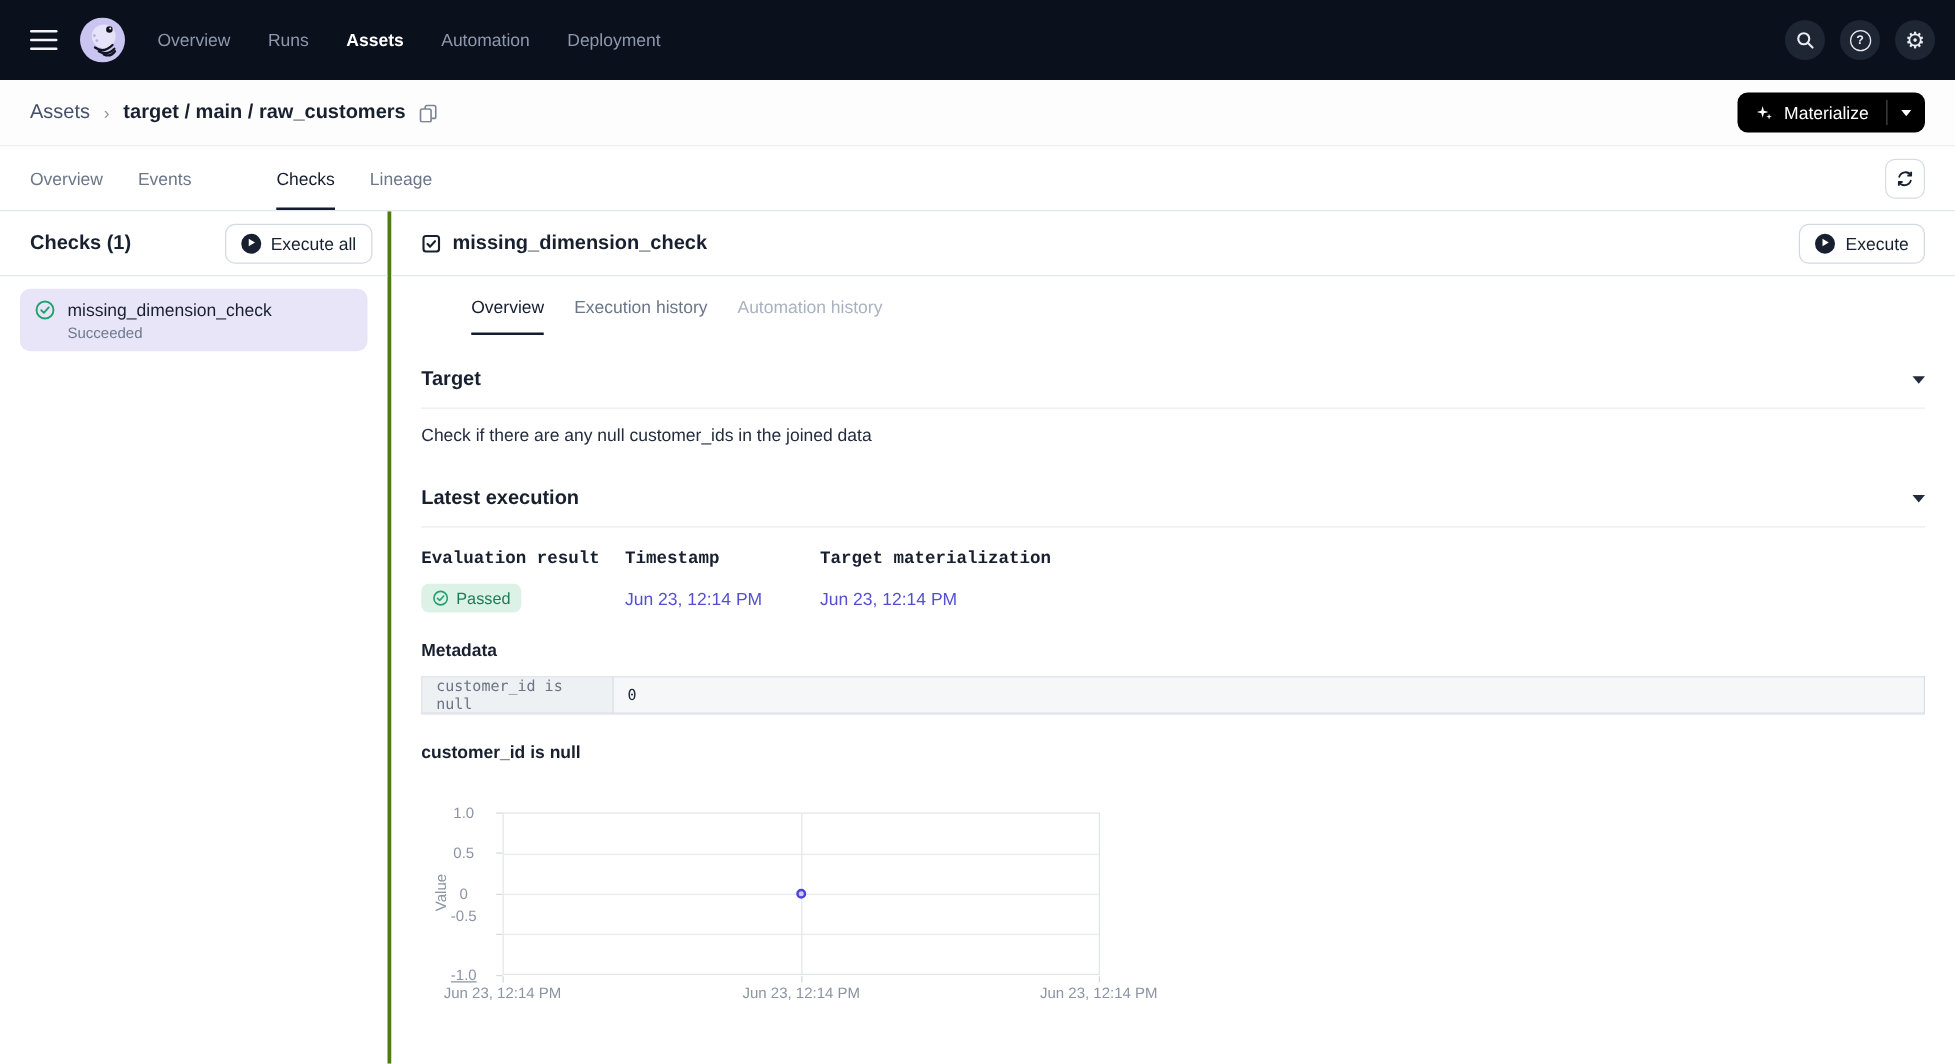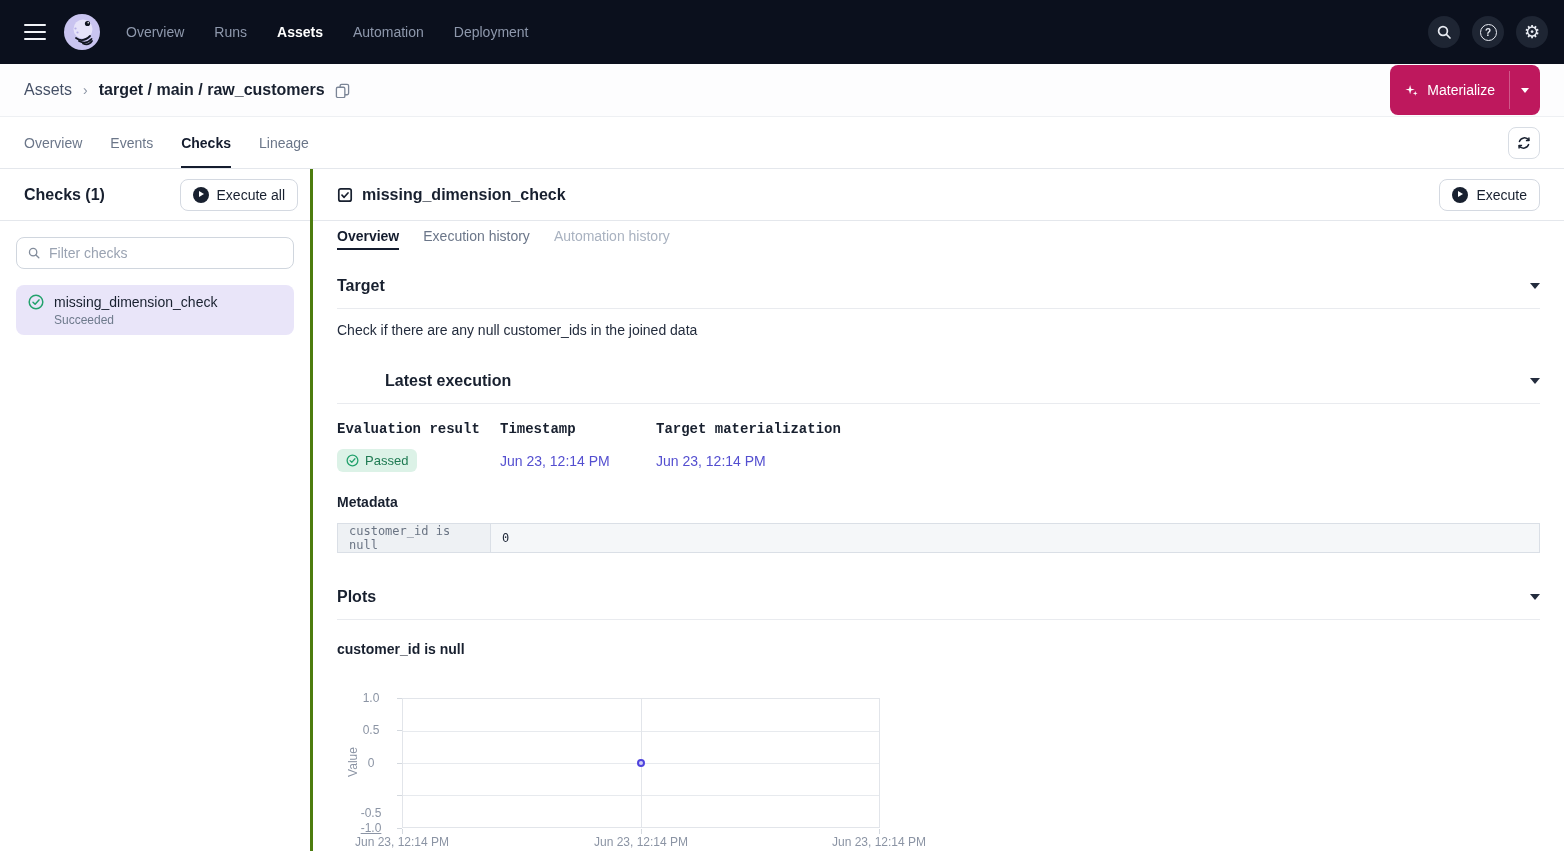--- a/index.html
+++ b/index.html
@@ -18,30 +18,30 @@
   .nav-circle { width: 32px; height: 32px; border-radius: 50%; background: #1e2533; display: flex; align-items: center; justify-content: center; cursor: pointer; }
   .help-glyph { width: 17px; height: 17px; border: 1.6px solid #e9ecf3; border-radius: 50%; color: #e9ecf3; font-size: 10px; font-weight: 700; display: flex; align-items: center; justify-content: center; }
   .gear-glyph { color: #e9ecf3; font-size: 18px; line-height: 1; }
 
   
   .crumb-row { height: 53px; display: flex; align-items: center; padding: 0 24px; background: #fdfdfe; border-bottom: 1px solid #eef0f3; }
   .crumb-root { font-size: 16px; color: #465167; cursor: pointer; }
   .crumb-sep { color: #8b94a4; margin: 0 11px; font-size: 14px; }
   .crumb-path { font-size: 16px; font-weight: 700; color: #18202f; }
   .copy-icon { margin-left: 10px; cursor: pointer; display: flex; }
-  .materialize { margin-left: auto; height: 50px; display: flex; align-items: stretch; background: #be185d; border-radius: 8px; color: #fff; overflow: hidden; cursor: pointer; }
+  .materialize { margin-left: auto; height: 32px; display: flex; align-items: stretch; background: #000000; border-radius: 8px; color: #fff; overflow: hidden; cursor: pointer; }
   .materialize-main { display: flex; align-items: center; gap: 8px; padding: 0 14px; font-weight: 500; }
   .materialize-divider { width: 1px; background: rgba(255,255,255,.28); margin: 6px 0; }
   .materialize-caret { width: 30px; display: flex; align-items: center; justify-content: center; }
   .caret-down-w { width: 0; height: 0; border-left: 4px solid transparent; border-right: 4px solid transparent; border-top: 5px solid #fff; }
 
   
   .asset-tabs { height: 52px; border-bottom: 1px solid #e4e7ec; display: flex; align-items: stretch; padding: 0 24px; gap: 28px; position: relative; }
   .tab { display: flex; align-items: center; color: #6b7689; font-weight: 500; cursor: pointer; position: relative; }
-  .tab.active { color: #141c2e; font-weight: 700; }
+  .tab.active { color: #141c2e; font-weight: 400; margin-left: 40px; }
   .tab.active::after { content: ""; position: absolute; left: 0; right: 0; bottom: 0; height: 2px; background: #141c2e; }
   .tab.disabled { color: #a9b2c0; }
   .refresh-btn { position: absolute; right: 24px; top: 10px; width: 32px; height: 32px; border: 1px solid #d8dde4; border-radius: 8px; background: #fff; display: flex; align-items: center; justify-content: center; cursor: pointer; }
 
   
   .content { display: flex; height: 682px; }
   .left-panel { width: 313px; min-width: 313px; border-right: 3px solid #4d7c0f; display: flex; flex-direction: column; }
   .panel-header { height: 52px; border-bottom: 1px solid #e4e7ec; display: flex; align-items: center; padding: 0 12px 0 24px; justify-content: space-between; }
   .panel-title { font-size: 16px; font-weight: 700; color: #18202f; }
   .btn { height: 32px; display: inline-flex; align-items: center; gap: 8px; padding: 0 12px; border: 1px solid #d4d9e1; border-radius: 8px; background: #fff; font-size: 14px; color: #18202f; cursor: pointer; white-space: nowrap; }
@@ -190,29 +190,20 @@
 <div class="content">
 
   <div class="left-panel">
     <div class="panel-header">
       <span class="panel-title">Checks (1)</span>
       <button class="btn">
         <span class="play-icon"></span>
         <span>Execute all</span>
       </button>
     </div>
-    <div class="filter-wrap">
-      <span>
-        <svg viewBox="0 0 16 16" width="14" height="14">
-            <circle cx="7" cy="7" r="4.2" stroke="#828c9b" stroke-width="1.5" fill="none"></circle>
-            <line x1="10.2" y1="10.2" x2="13.5" y2="13.5" stroke="#828c9b" stroke-width="1.5" stroke-linecap="round"></line>
-          </svg>
-      </span>
-      <input type="text" placeholder="Filter checks" style="">
-    </div>
     <div class="check-item">
       <div class="check-item-row">
         <span>
           <svg viewBox="0 0 16 16" width="16" height="16" fill="none">
               <circle cx="8" cy="8" r="6.8" stroke="#23a26d" stroke-width="1.5"></circle>
               <path d="M5 8.2 L7.1 10.3 L11 5.9" stroke="#23a26d" stroke-width="1.5" stroke-linecap="round" stroke-linejoin="round"></path>
             </svg>
         </span>
         <span class="check-item-name">missing_dimension_check</span>
       </div>
@@ -243,21 +234,21 @@
 
     <div class="section">
 
       <div class="collapsible-header">
         <span class="section-title">Target</span>
         <span class="caret-down-d"></span>
       </div>
       <div class="divider"></div>
       <div class="about-text">Check if there are any null customer_ids in the joined data</div>
 
-      <div class="collapsible-header" style="margin-top:21px;margin-left:48px;">
+      <div class="collapsible-header" style="margin-top:21px;">
         <span class="section-title">Latest execution</span>
         <span class="caret-down-d"></span>
       </div>
       <div class="divider"></div>
 
       <div class="exec-grid">
         <div class="col-head">Evaluation result</div>
         <div class="col-head">Timestamp</div>
         <div class="col-head">Target materialization</div>
         <div>
@@ -276,35 +267,31 @@
       <div class="meta-title">Metadata</div>
       <table class="meta-table">
         <tbody>
             <tr>
           <td class="meta-key">customer_id is null</td>
           <td class="meta-val">0</td>
         </tr>
       </tbody>
         </table>
 
-      <div class="collapsible-header plots-header">
-        <span class="section-title">Plots</span>
-        <span class="caret-down-d"></span>
-      </div>
       <div class="divider"></div>
 
       <div class="plot-title">customer_id is null</div>
 
       <div class="chart">
         <div class="ylabel">Value</div>
 
         <div class="ytick-label" style="top:1px;">1.0</div>
         <div class="ytick-label" style="top:33px;">0.5</div>
         <div class="ytick-label" style="top:66px;">0</div>
-        <div class="ytick-label" style="top:116px;">-0.5</div>
+        <div class="ytick-label" style="top:84px;">-0.5</div>
         <div class="ytick-label" style="top:131px;text-decoration:underline;">-1.0</div>
 
         <div class="ytick-mark" style="top:7px;"></div>
         <div class="ytick-mark" style="top:39px;"></div>
         <div class="ytick-mark" style="top:72px;"></div>
         <div class="ytick-mark" style="top:104px;"></div>
         <div class="ytick-mark" style="top:137px;"></div>
 
         <div class="plot-area">
           <div class="gridline-h" style="top:25%;"></div>

